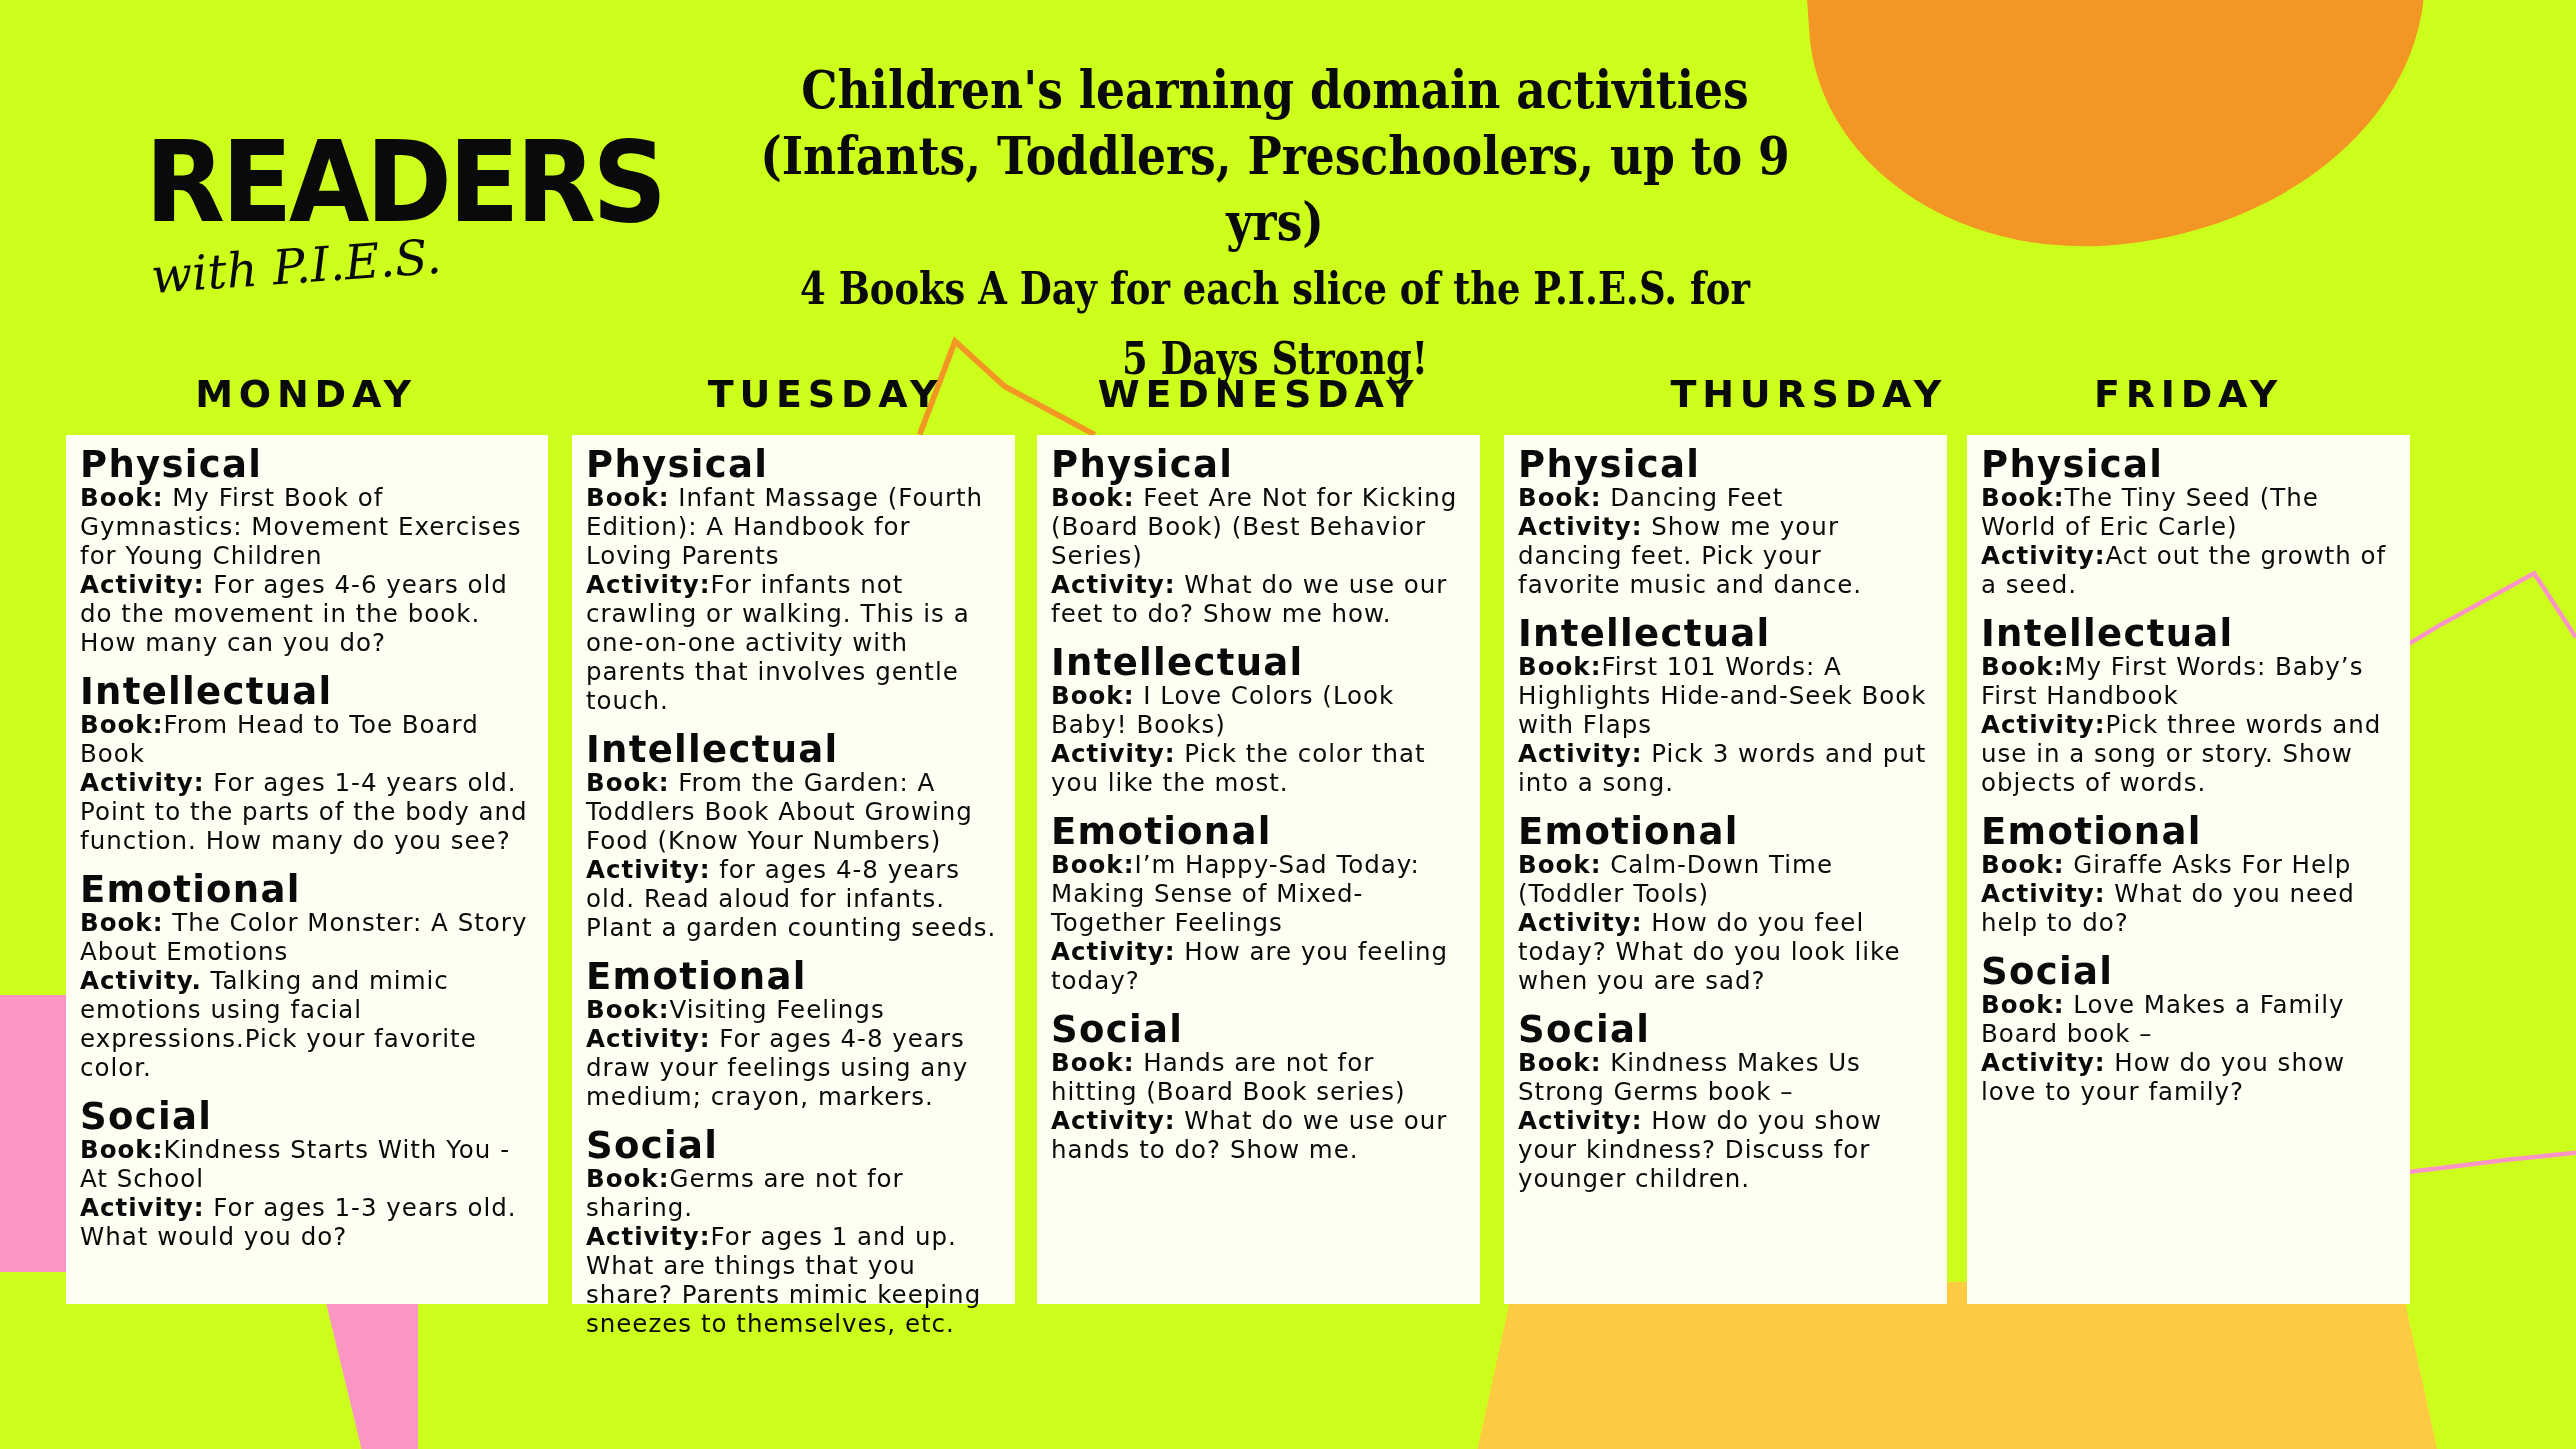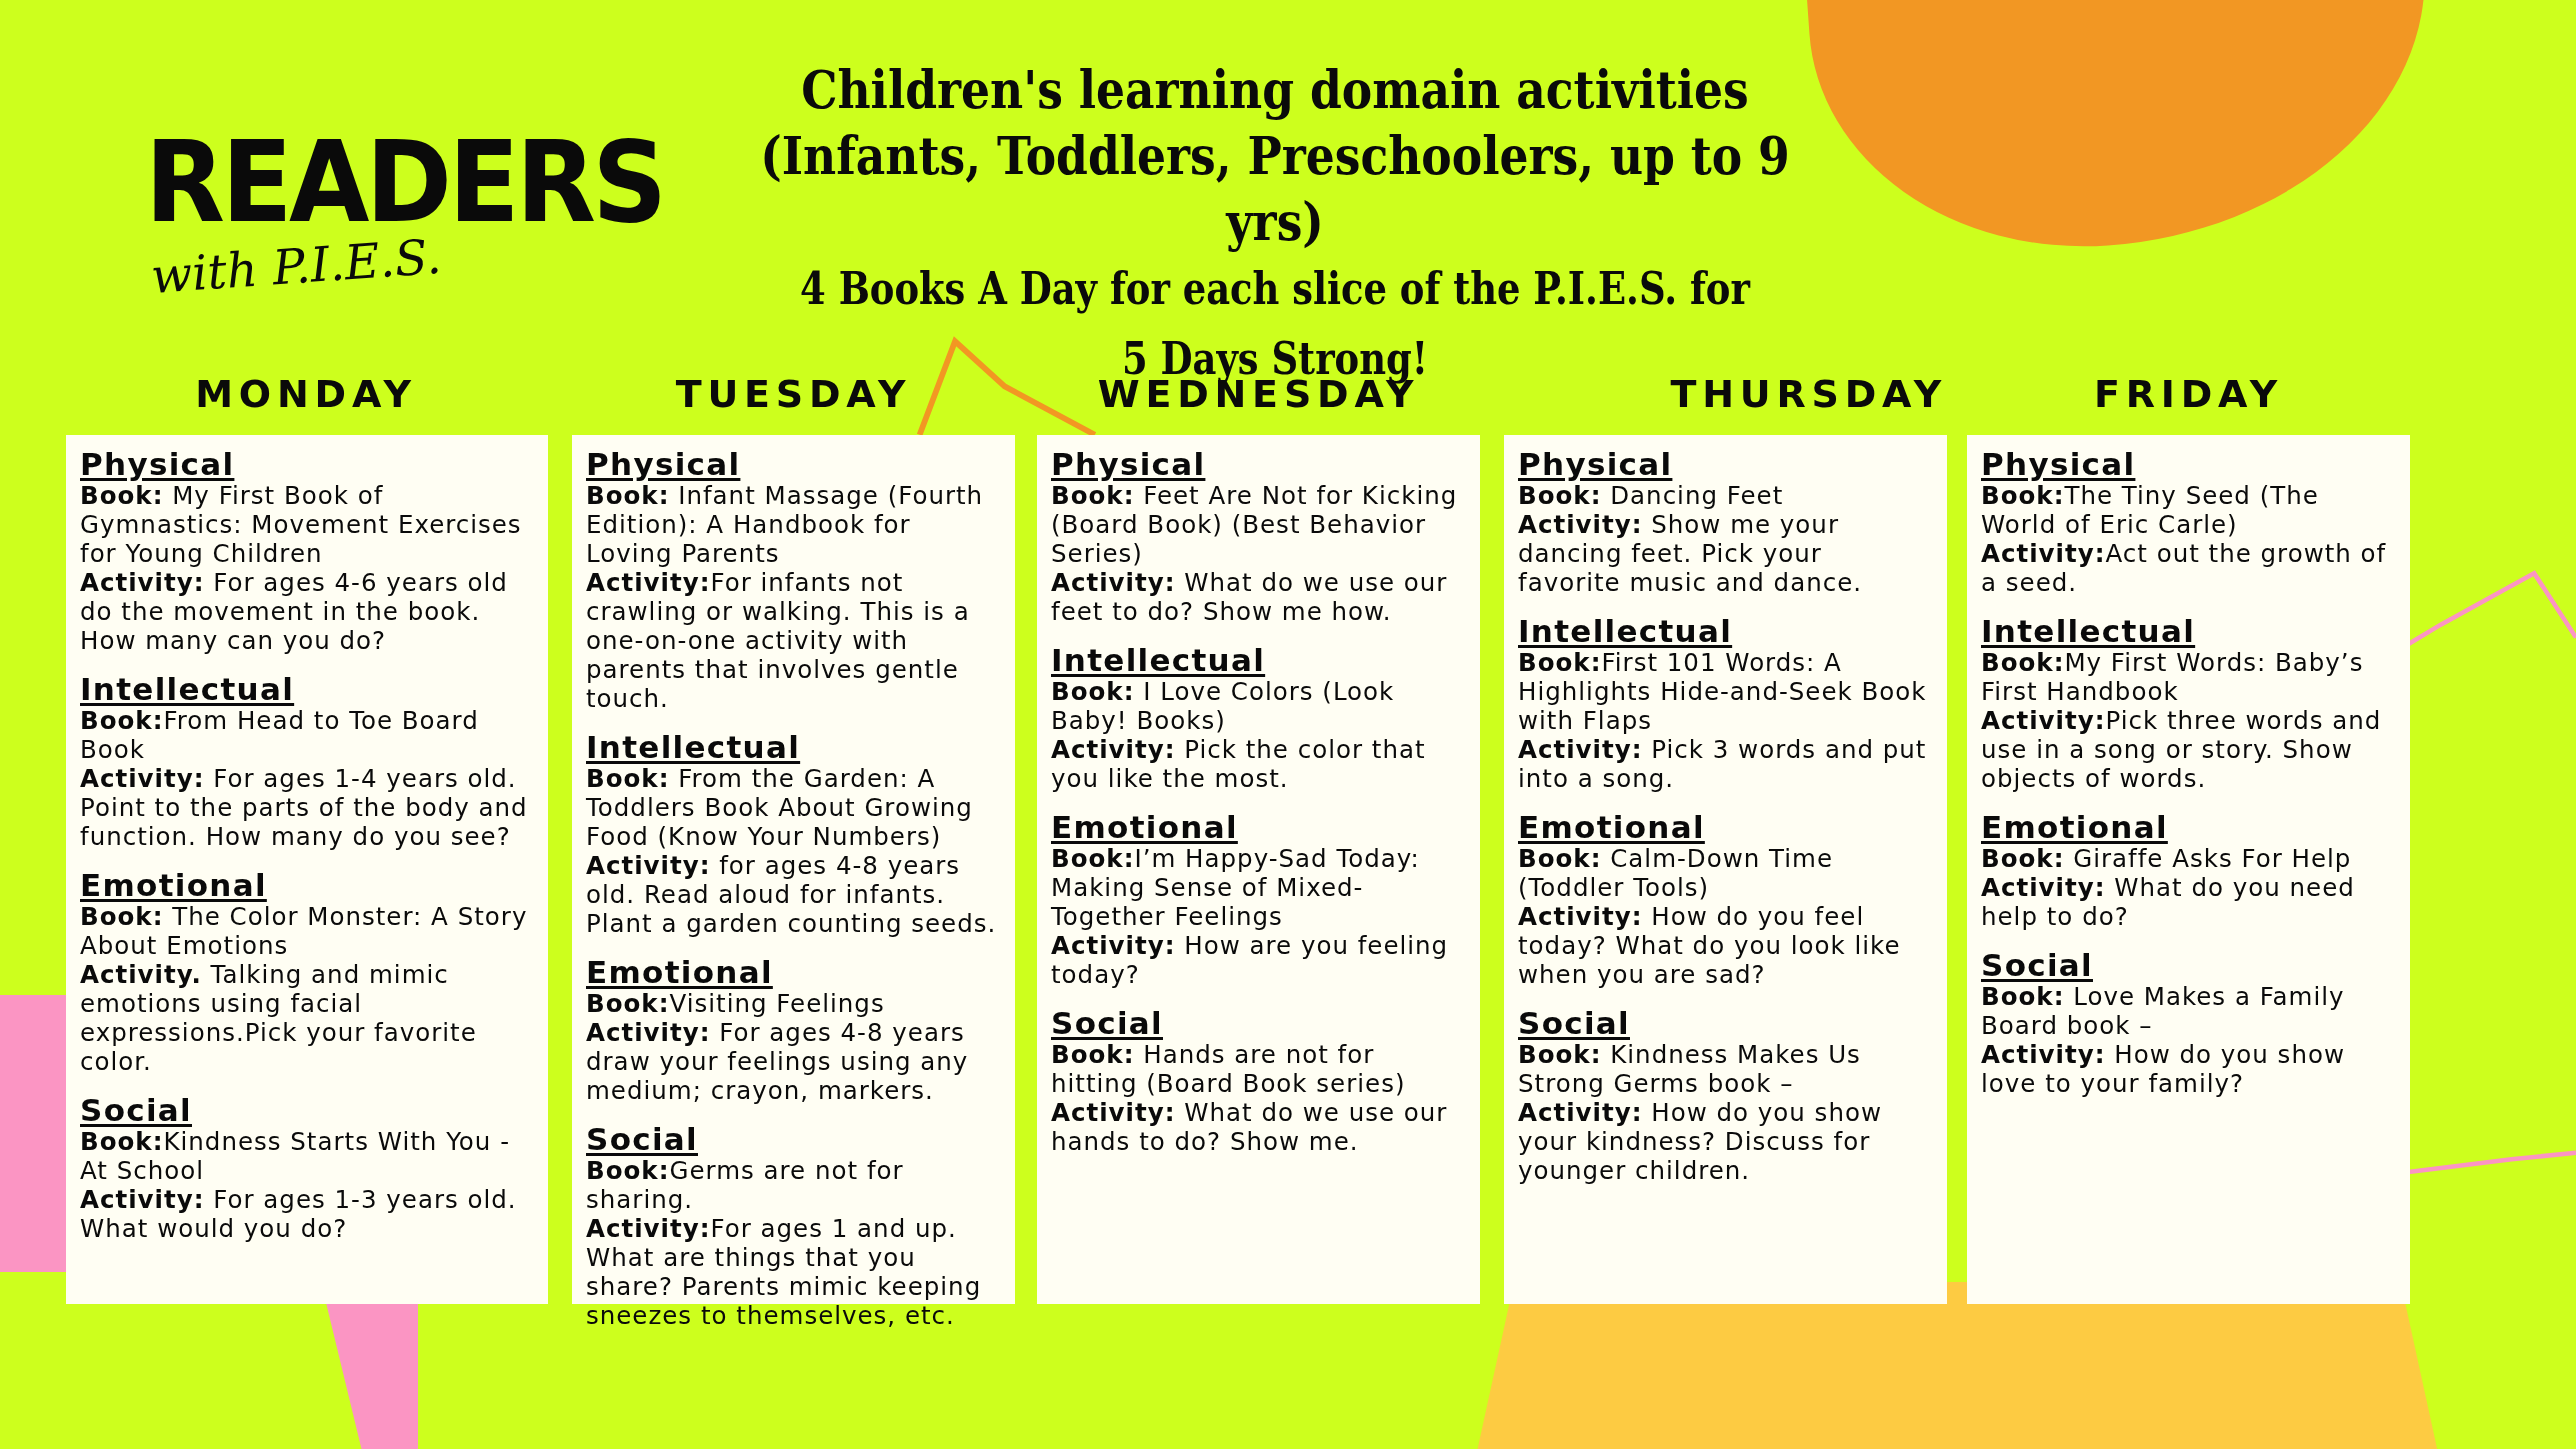--- a/index.html
+++ b/index.html
@@ -62,22 +62,22 @@
     font-size:38px; letter-spacing:5.8px; text-align:center;
   }
   .card {
     position:absolute; top:435px; height:869px; background:#fffef3;
     box-sizing:border-box; padding:13px 14px; z-index:2;
     font-family:"DejaVu Sans", sans-serif; font-size:24.5px; line-height:29px;
     letter-spacing:1px;
   }
   .sec { margin-bottom:18px; }
   .sec-title {
-    display:inline-block; font-weight:bold; font-size:31px; line-height:33px;
-    text-decoration:underline; text-decoration-thickness:3.2px; text-underline-offset:3.2px;
+    display:inline-block; font-weight:bold; font-size:37px; line-height:33px;
+    text-decoration-thickness:3.2px; text-underline-offset:3.2px;
     letter-spacing:1.3px;
   }
   .lbl { font-weight:bold; }
 </style>
 </head>
 <body>
 
 <div class="deco blob-orange"></div>
 <div class="deco pink-left"></div>
 <div class="deco pink-bottom"></div>
@@ -95,21 +95,21 @@
 
 <div class="header">
   <div class="title">Children's learning domain activities</div>
   <div class="title">(Infants, Toddlers, Preschoolers, up to 9 yrs)</div>
   <div class="subtitle">4 Books A Day for each slice of the P.I.E.S. for</div>
   <div class="subtitle l2">5 Days Strong!</div>
 </div>
 
 <div class="days">
   <div class="day-label" style="left:66px;width:480px;">MONDAY</div>
-  <div class="day-label" style="left:572px;width:443px;text-align:center;">TUESDAY</div>
+  <div class="day-label" style="left:604px;width:443px;text-align:center;">TUESDAY</div>
   <div class="day-label" style="left:1037px;width:443px;">WEDNESDAY</div>
   <div class="day-label" style="left:1504px;width:443px;text-align:right;">THURSDAY</div>
   <div class="day-label" style="left:1967px;width:443px;">FRIDAY</div>
 </div>
 
 <div class="card" style="left:66px;width:482px;">
     <div class="sec">
       <div><span class="sec-title">Physical</span></div>
       <div><span class="lbl">Book:</span><span> My First Book of Gymnastics: Movement Exercises for Young Children</span></div>
       <div><span class="lbl">Activity:</span><span> For ages 4-6 years old do the movement in the book. How many can you do?</span></div>

